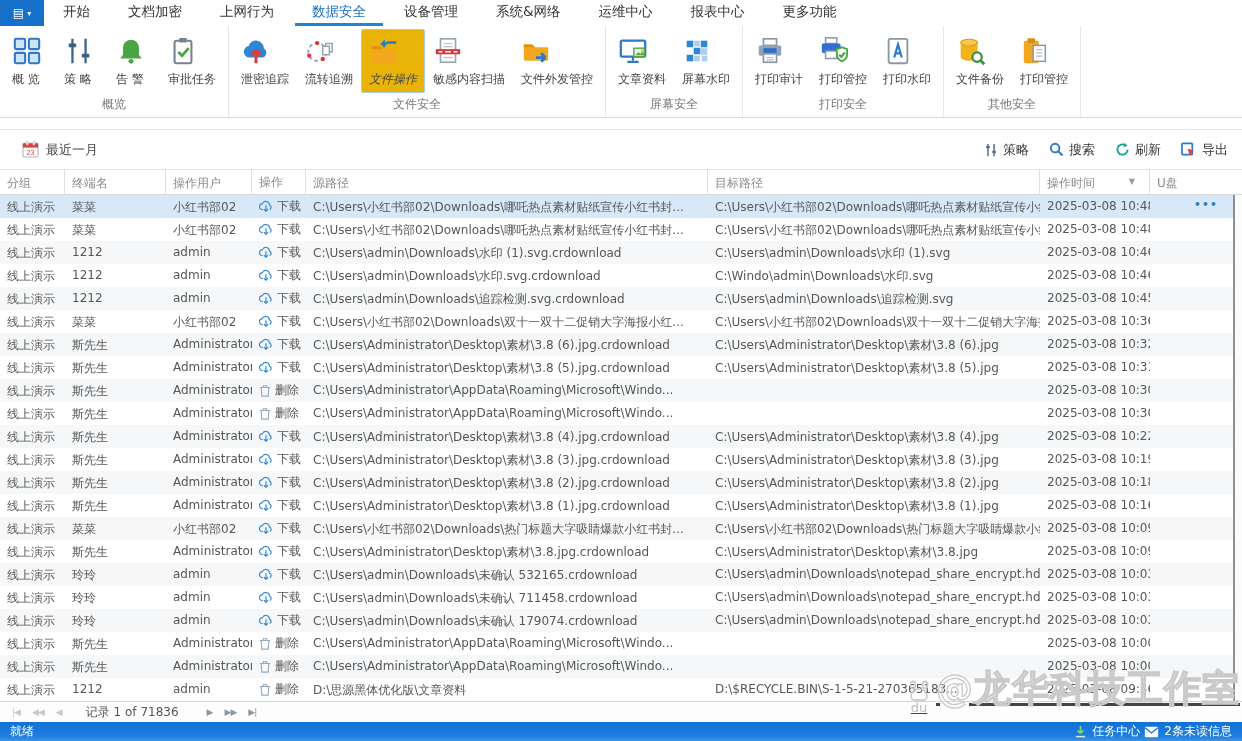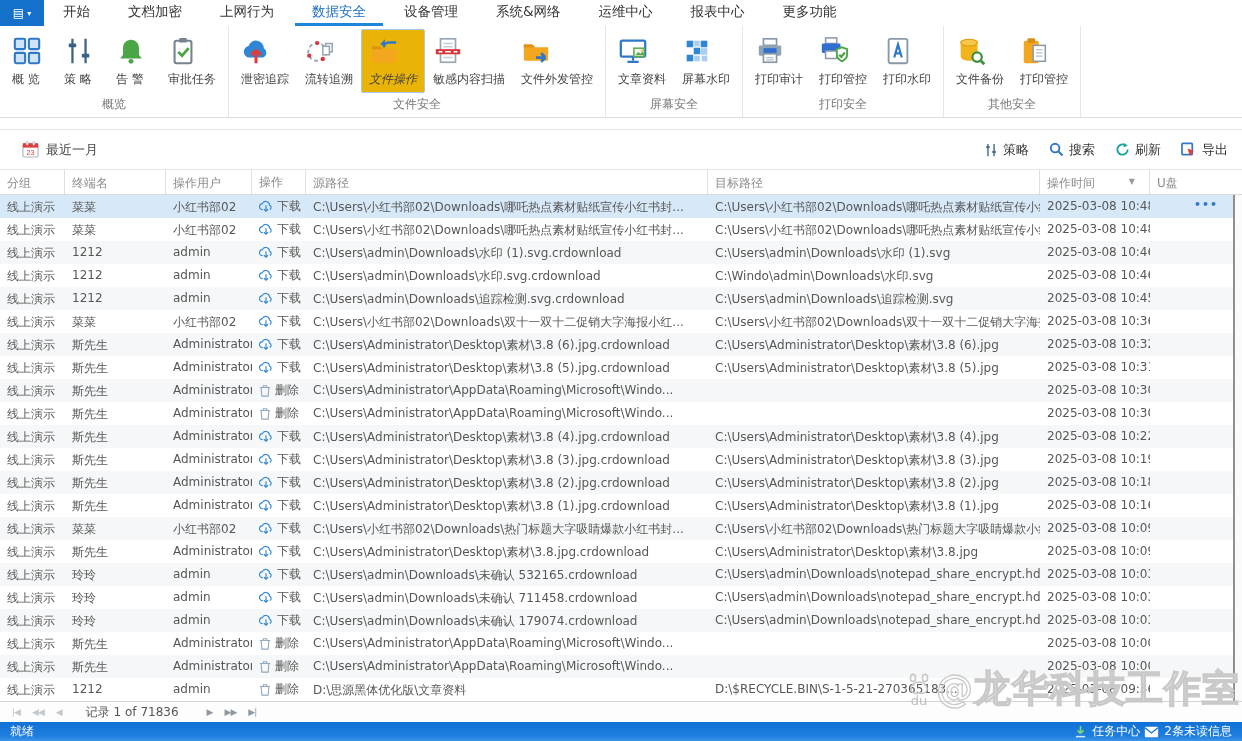--- a/index.html
+++ b/index.html
@@ -41,21 +41,21 @@
   .c-op{width:54px; display:flex; align-items:center; padding-top:0; gap:4px}
   .c-src{width:402px} .c-dst{width:332px} .c-time{width:110px}
   .c-usb{width:80px; position:relative;}
   .opicon { display:inline-flex; }
   .rowmenu { display:none; position:absolute; right:12px; top:3px; color:#2e77c9; font-weight:bold; letter-spacing:1px; font-size:11px; }
   .trow.selected .rowmenu { display:block; }
   .scrolltrack { position:absolute; right:0; top:0; width:9px; height:506px; background:#fbfbfb; border-left:1px solid #ececec; }
   .scrollthumb { position:absolute; right:7px; top:0; width:2px; height:506px; background:#8f8f8f; }
 
   
-  .watermark { position:absolute; right:2px; top:664px; display:flex; align-items:center; gap:4px; pointer-events:none; z-index:6; }
+  .watermark { position:absolute; right:2px; top:664px; display:flex; align-items:flex-end; gap:4px; pointer-events:none; z-index:6;text-decoration:underline; }
   .wm-text { font-size:37px; font-weight:bold; letter-spacing:1px; color:rgba(255,255,255,0.28);
              -webkit-text-stroke:1.3px #c9c9c9; }
   .wm-logo { display:flex; flex-direction:column; align-items:center; color:#c9c9c9; line-height:1; }
   .wm-logo .du { font-size:13px; color:#bdbdbd; margin-top:-2px; }
 
   
   .pager { height:21px; border-top:1px solid #d4d4d4; background:#fdfdfd; display:flex; align-items:center; padding:0 6px; font-size:11px; color:#555; }
   .pbtn { font-size:9px; letter-spacing:-1px; padding:0 6px; cursor:pointer; }
   .pbtn.dis { color:#c3c9cf; }
   .pbtn.en { color:#8d98a3; }

